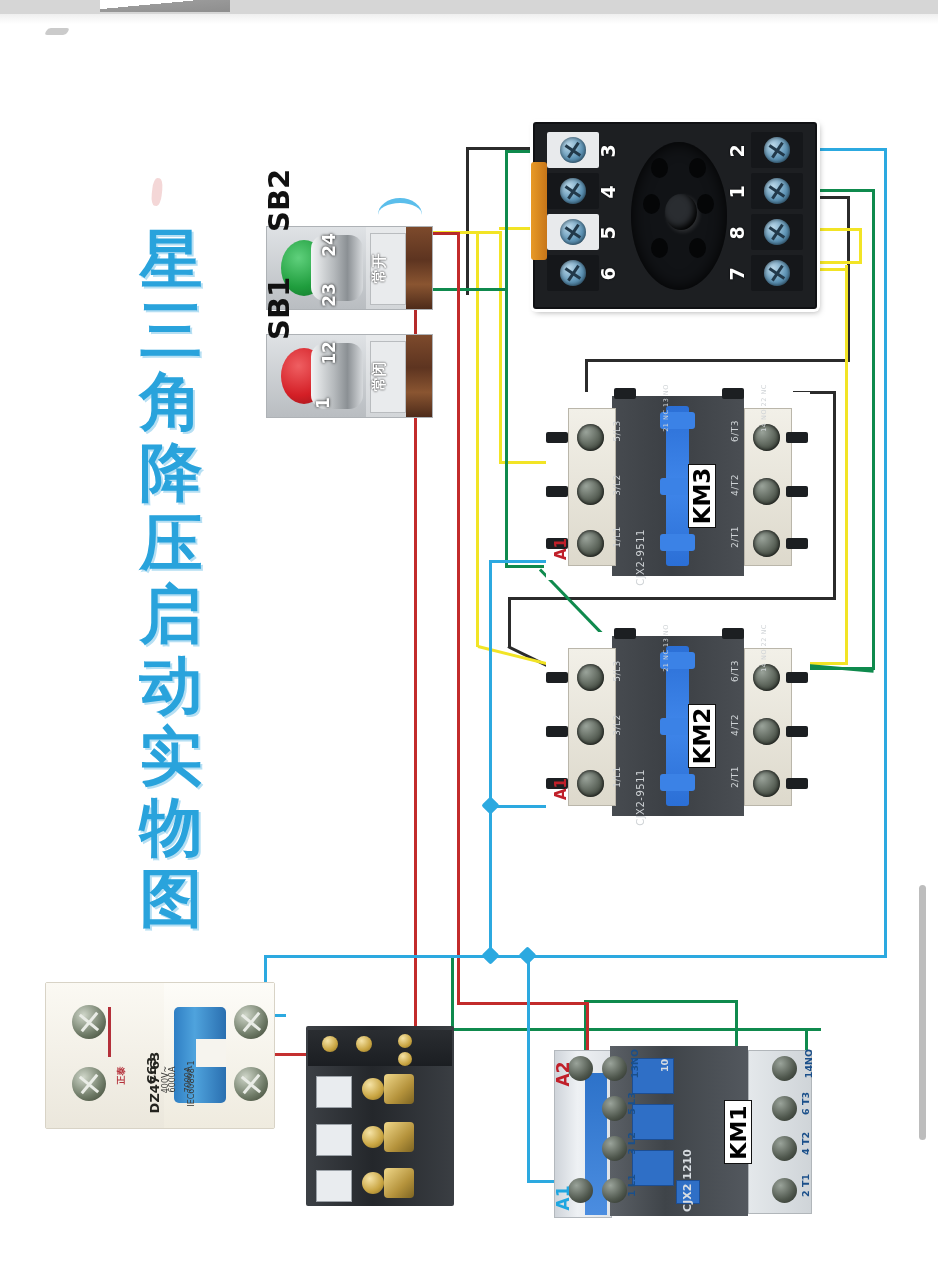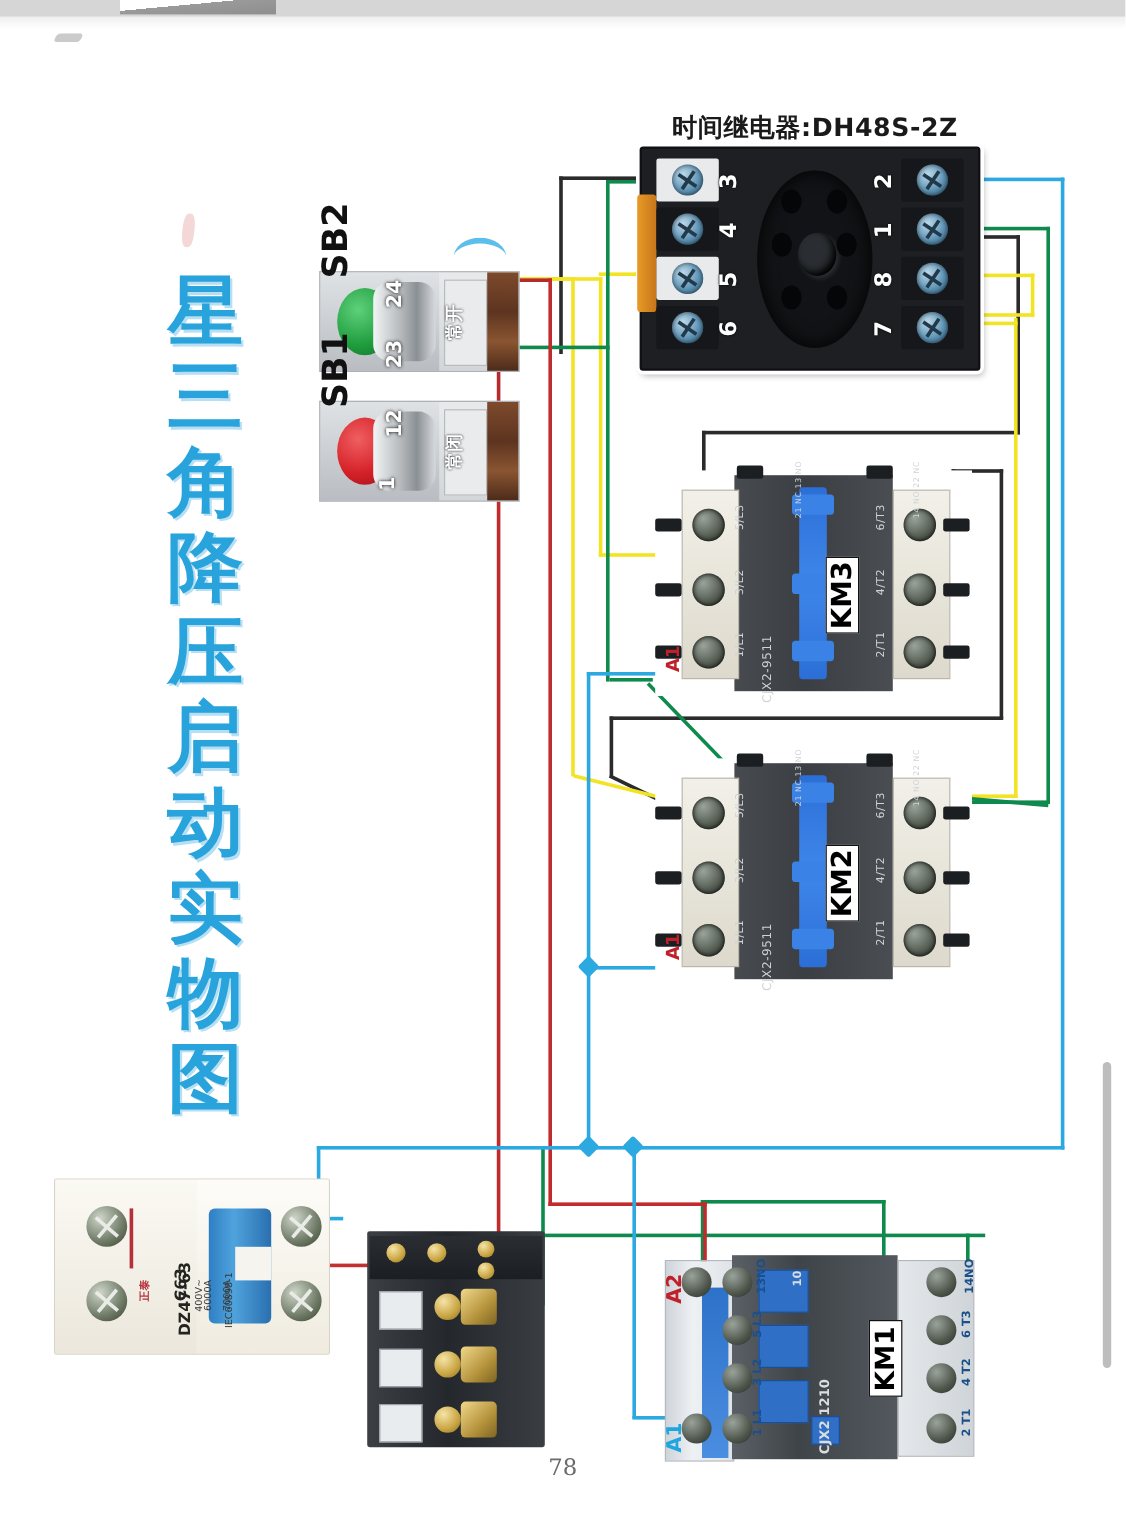--- a/index.html
+++ b/index.html
@@ -209,21 +209,20 @@
     <span>角</span>
     <span>降</span>
     <span>压</span>
     <span>启</span>
     <span>动</span>
     <span>实</span>
     <span>物</span>
     <span>图</span>
   </div>
 
-  <div class="relay-caption">时间继电器:DH48S-2Z</div>
 
   <div class="w" style="left:466px;top:147px;width:82px;height:3px;background:#2b2b2b;"></div>
   <div class="w" style="left:466px;top:147px;width:3px;height:148px;background:#2b2b2b;"></div>
   <div class="w" style="left:466px;top:292px;width:0px;height:3px;background:#2b2b2b;"></div>
 
   <div class="w" style="left:800px;top:196px;width:50px;height:3px;background:#2b2b2b;"></div>
   <div class="w" style="left:847px;top:196px;width:3px;height:166px;background:#2b2b2b;"></div>
   <div class="w" style="left:585px;top:359px;width:265px;height:3px;background:#2b2b2b;"></div>
   <div class="w" style="left:585px;top:359px;width:3px;height:55px;background:#2b2b2b;"></div>
 
@@ -546,15 +545,14 @@
     <div class="lbl" style="left:266px;top:58px;">6 T3</div>
     <div class="lbl" style="left:266px;top:98px;">4 T2</div>
     <div class="lbl" style="left:266px;top:140px;">2 T1</div>
     <div class="lbl" style="left:130px;top:20px;color:#d8dde2;">10</div>
     <div class="lbl" style="left:128px;top:134px;color:#d8dde2;font-size:11px;">CJX2 1210</div>
 
     <div class="a2" style="left:22px;top:24px;">A2</div>
     <div class="a1" style="left:22px;top:148px;">A1</div>
   </div>
 
-  <div class="pagenum">78</div>
 
 </div>
 
 </body></html>

